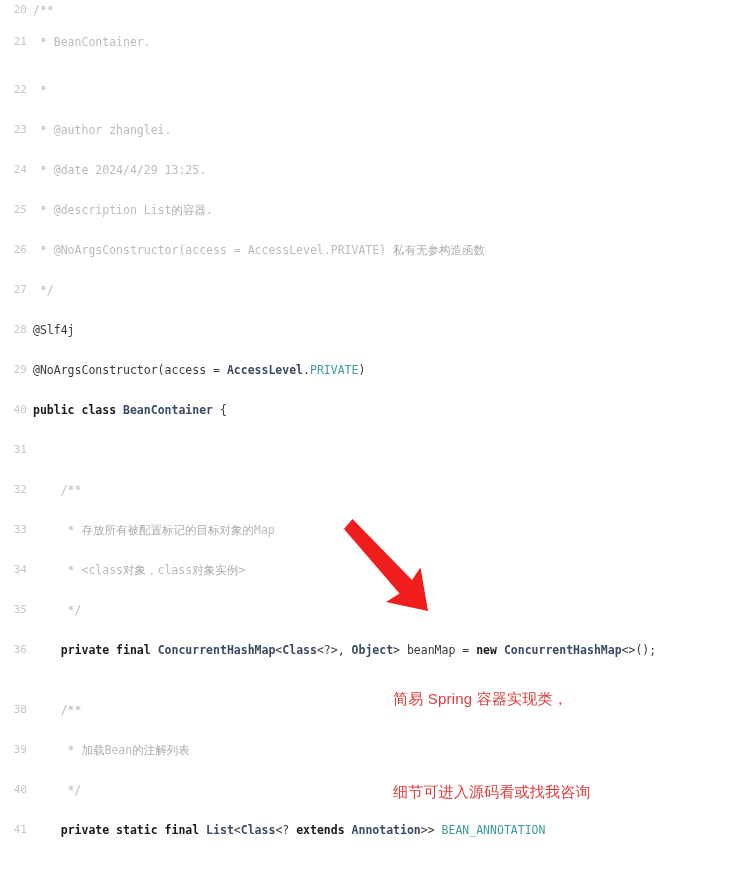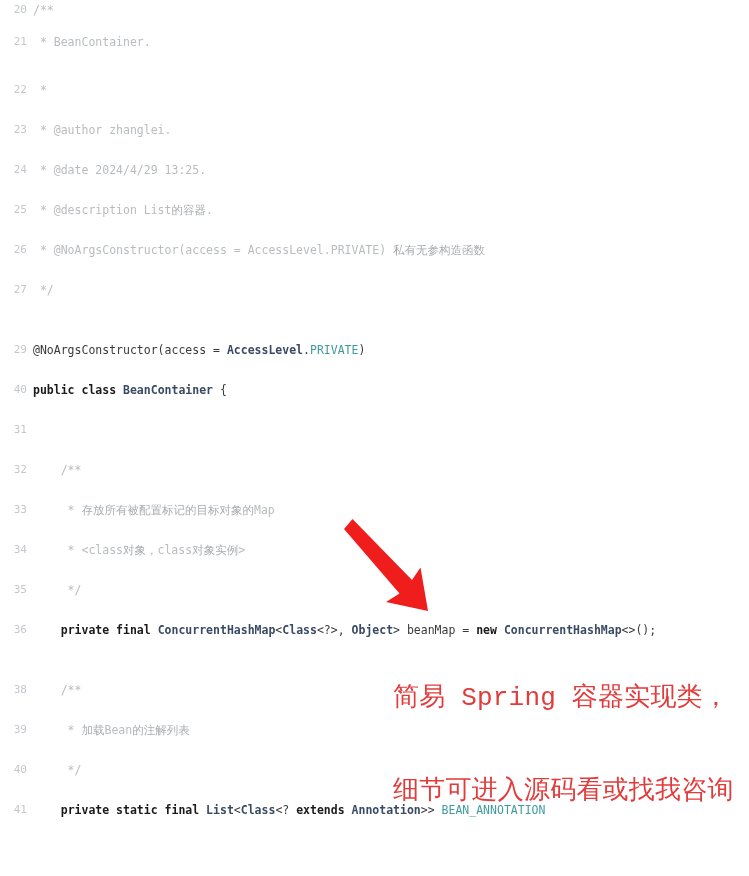--- a/index.html
+++ b/index.html
@@ -74,41 +74,42 @@
     left: 340px;
     top: 505px;
     width: 110px;
     height: 115px;
   }
   #annotation-text {
     position: absolute;
     left: 393px;
     top: 621px;
     width: 340px;
-    font-family: Liberation Mono, monospace;
-    font-size: 26px;
+    font-family: Liberation Sans, sans-serif;
+    font-size: 15px;
     line-height: 31px;
     color: #e23b3b;
     white-space: pre;
     letter-spacing: 0.2px;
   }
 </style>
 </head>
 <body>
 
 <div id="editor">
   <div id="code-lines" style="position: relative; height: 880px; padding-top: 0px;">
       <div class="code-line" style="top: 0px;"><span class="ln">20</span><span class="lc"><span class="t-cmt">/**</span></span></div>
       <div class="code-line" style="top: 12px;"><span class="ln">21</span><span class="lc"><span class="t-cmt"> * BeanContainer.</span></span></div>
       <div class="code-line" style="top: 40px;"><span class="ln">22</span><span class="lc"><span class="t-cmt"> *</span></span></div>
       <div class="code-line" style="top: 60px; padding-left: 25px;"><span class="ln">23</span><span class="lc"><span class="t-cmt"> * @author zhanglei.</span></span></div>
       <div class="code-line" style="top: 80px;"><span class="ln">24</span><span class="lc"><span class="t-cmt"> * @date 2024/4/29 13:25.</span></span></div>
       <div class="code-line" style="top: 100px;"><span class="ln">25</span><span class="lc"><span class="t-cmt"> * @description List</span><span class="t-cmt-cn">的容器</span><span class="t-cmt">.</span></span></div>
       <div class="code-line" style="top: 120px;"><span class="ln">26</span><span class="lc"><span class="t-cmt"> * @NoArgsConstructor(access = AccessLevel.PRIVATE) </span><span class="t-cmt-cn">私有无参构造函数</span></span></div>
       <div class="code-line" style="top: 140px;"><span class="ln">27</span><span class="lc"><span class="t-cmt"> */</span></span></div>
+      <div class="code-line" style="top: 160px;"><span class="ln">28</span><span class="lc"><span class="t-anno">@Slf4j</span></span></div>
       <div class="code-line" style="top: 180px;"><span class="ln">29</span><span class="lc"><span class="t-anno">@NoArgsConstructor(access = </span><span class="t-type">AccessLevel</span><span class="t-punct">.</span><span class="t-const">PRIVATE</span><span class="t-punct">)</span></span></div>
       <div class="code-line" style="top: 200px;"><span class="ln">40</span><span class="lc"><span class="t-kw">public class </span><span class="t-type">BeanContainer</span><span class="t-punct"> {</span></span></div>
       <div class="code-line" style="top: 220px;"><span class="ln">31</span><span class="lc"></span></div>
       <div class="code-line" style="top: 240px;"><span class="ln">32</span><span class="lc"><span class="t-cmt">    /**</span></span></div>
       <div class="code-line" style="top: 260px;"><span class="ln">33</span><span class="lc"><span class="t-cmt">     * </span><span class="t-cmt-cn">存放所有被配置标记的目标对象的</span><span class="t-cmt">Map</span></span></div>
       <div class="code-line" style="top: 280px;"><span class="ln">34</span><span class="lc"><span class="t-cmt">     * &lt;class</span><span class="t-cmt-cn">对象，</span><span class="t-cmt">class</span><span class="t-cmt-cn">对象实例</span><span class="t-cmt">&gt;</span></span></div>
       <div class="code-line" style="top: 300px;"><span class="ln">35</span><span class="lc"><span class="t-cmt">     */</span></span></div>
       <div class="code-line" style="top: 320px;"><span class="ln">36</span><span class="lc"><span class="t-plain">    </span><span class="t-kw">private final </span><span class="t-type">ConcurrentHashMap</span><span class="t-punct">&lt;</span><span class="t-type">Class</span><span class="t-punct">&lt;?&gt;, </span><span class="t-type">Object</span><span class="t-plain">&gt; beanMap = </span><span class="t-kw">new </span><span class="t-type">ConcurrentHashMap</span><span class="t-punct">&lt;&gt;();</span></span></div>
       <div class="code-line" style="top: 360px;"><span class="ln">38</span><span class="lc"><span class="t-cmt">    /**</span></span></div>
       <div class="code-line" style="top: 380px;"><span class="ln">39</span><span class="lc"><span class="t-cmt">     * </span><span class="t-cmt-cn">加载</span><span class="t-cmt">Bean</span><span class="t-cmt-cn">的注解列表</span></span></div>

